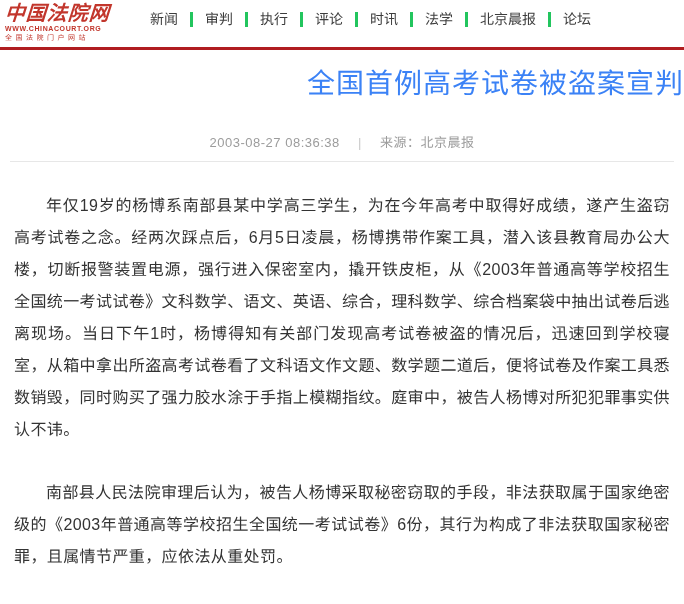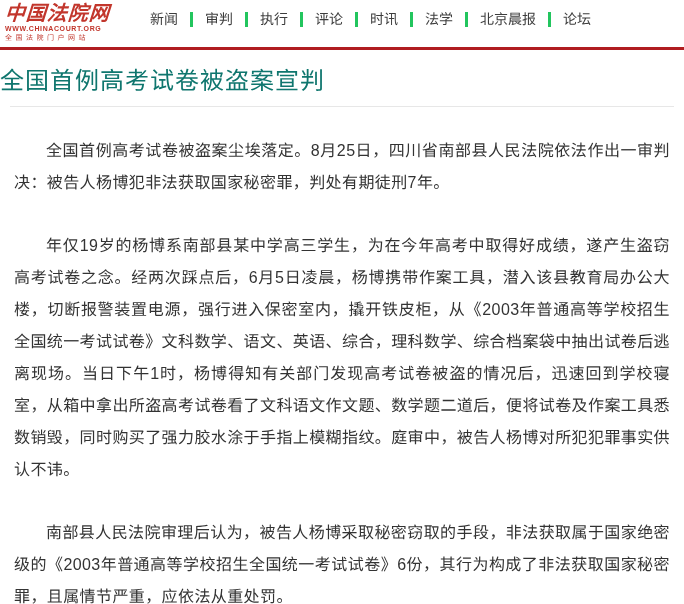--- a/index.html
+++ b/index.html
@@ -68,24 +68,24 @@
 
   .red-rule {
     height: 3px;
     background: #b01d20;
     width: 100%;
   }
 
   
   .article-title {
     margin-top: 11px;
-    text-align: left;
-    font-size: 24px;
+    text-align: right;
+    font-size: 28px;
     font-weight: 500;
-    color: #0f766e;
+    color: #3b82f6;
     letter-spacing: 1px;
   }
   .article-meta {
     margin-top: 31px;
     text-align: center;
     font-size: 13px;
     color: #9c9c9c;
     letter-spacing: 0.5px;
   }
   .article-meta .sep {
@@ -129,21 +129,25 @@
     <a href="#">北京晨报</a>
     <a href="#">论坛</a>
   </nav>
 </div>
 
 <div class="red-rule"></div>
 
 <main>
   <h1 class="article-title">全国首例高考试卷被盗案宣判</h1>
 
+  <div class="article-meta">
+    <span>2003-08-27 08:36:38</span>
+    <span class="sep">|</span>
+    <span>来源：北京晨报</span>
+  </div>
 
   <hr class="meta-rule">
 
   <div class="article-body">
-    <p>全国首例高考试卷被盗案尘埃落定。8月25日，四川省南部县人民法院依法作出一审判决：被告人杨博犯非法获取国家秘密罪，判处有期徒刑7年。</p>
     <p>年仅19岁的杨博系南部县某中学高三学生，为在今年高考中取得好成绩，遂产生盗窃高考试卷之念。经两次踩点后，6月5日凌晨，杨博携带作案工具，潜入该县教育局办公大楼，切断报警装置电源，强行进入保密室内，撬开铁皮柜，从《2003年普通高等学校招生全国统一考试试卷》文科数学、语文、英语、综合，理科数学、综合档案袋中抽出试卷后逃离现场。当日下午1时，杨博得知有关部门发现高考试卷被盗的情况后，迅速回到学校寝室，从箱中拿出所盗高考试卷看了文科语文作文题、数学题二道后，便将试卷及作案工具悉数销毁，同时购买了强力胶水涂于手指上模糊指纹。庭审中，被告人杨博对所犯犯罪事实供认不讳。</p>
     <p>南部县人民法院审理后认为，被告人杨博采取秘密窃取的手段，非法获取属于国家绝密级的《2003年普通高等学校招生全国统一考试试卷》6份，其行为构成了非法获取国家秘密罪，且属情节严重，应依法从重处罚。</p>
   </div>
 </main>
 
 </body></html>

